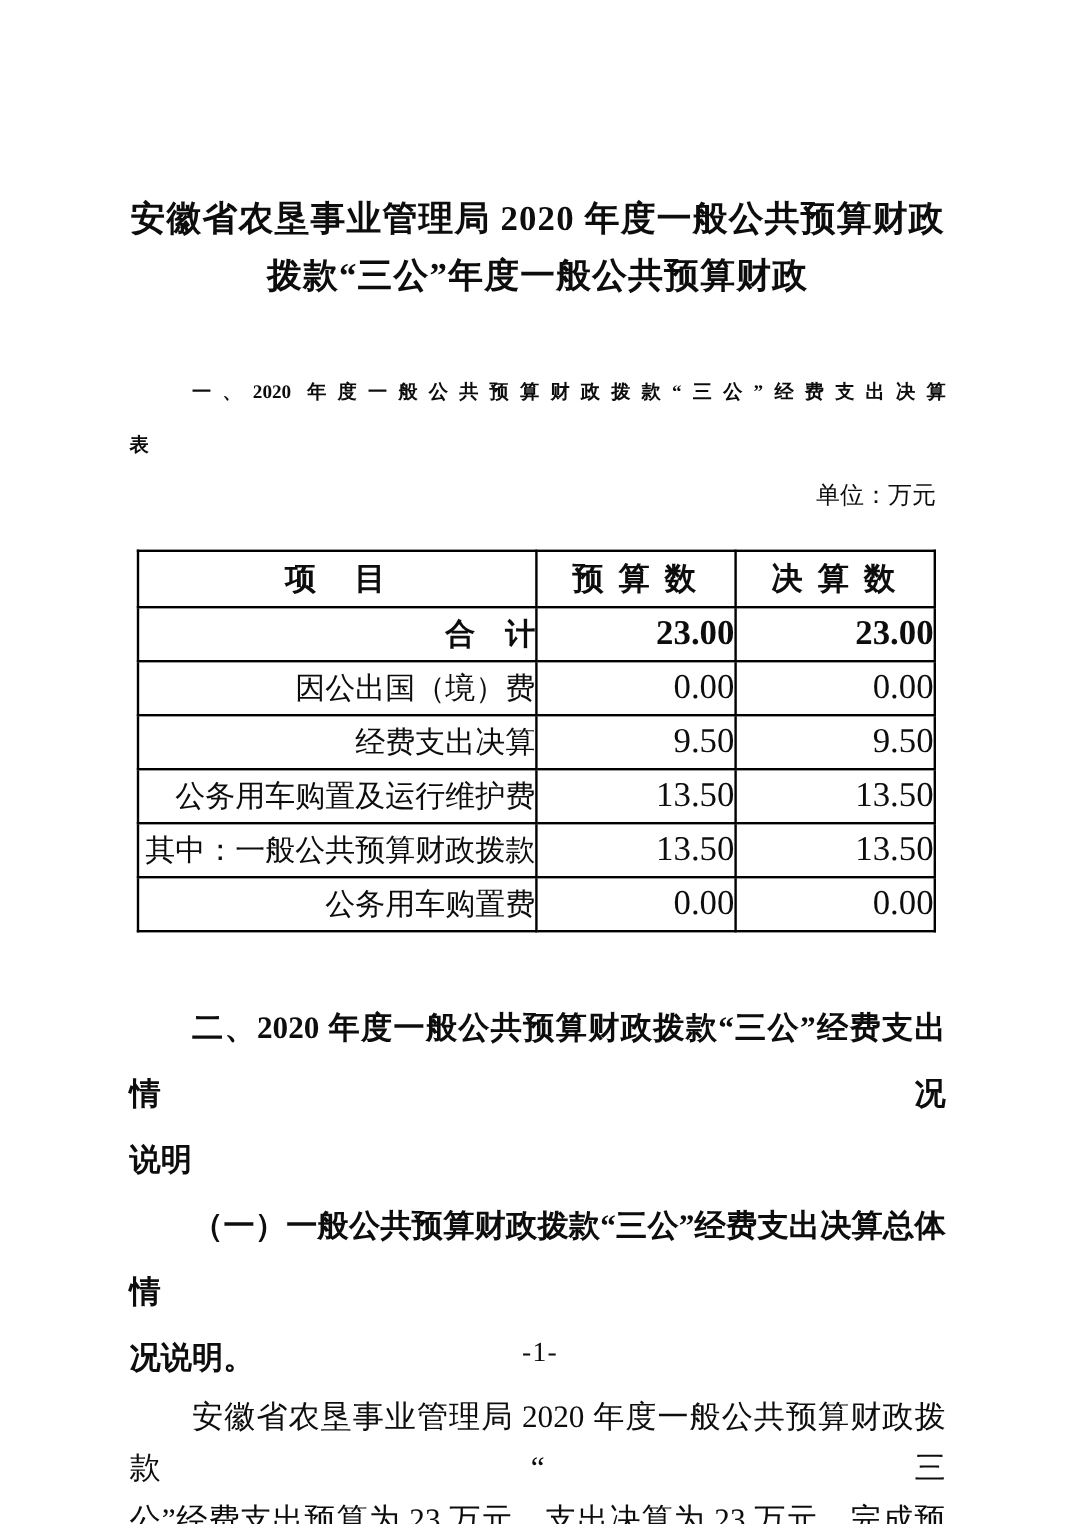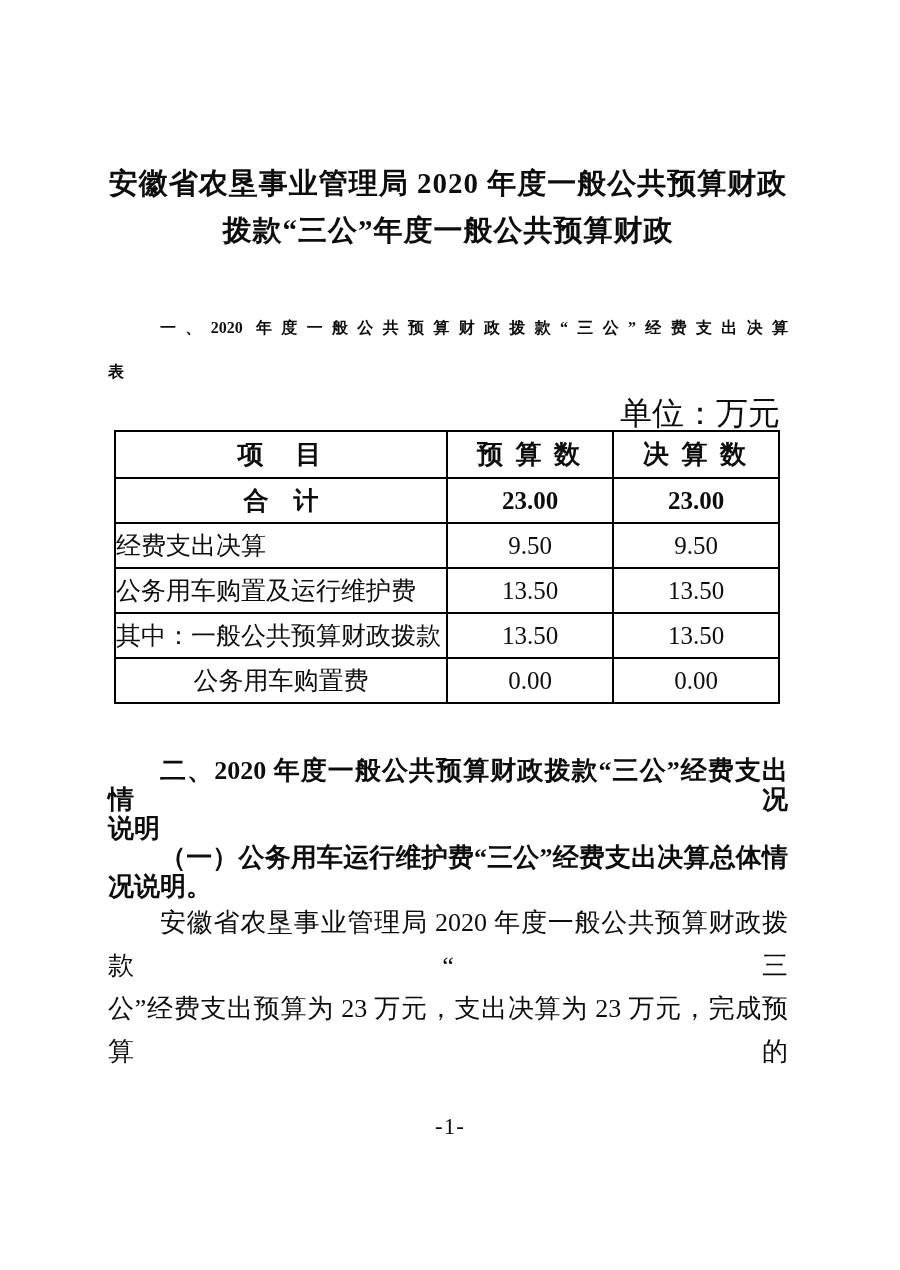--- a/index.html
+++ b/index.html
@@ -29,59 +29,61 @@
   .s1-heading {
     margin-top: 52px;
     font-weight: 700;
     font-size: 16px;
     line-height: 44px;
   }
   .indent2 { text-indent: 52px; }
   .justify-both { text-align: justify; text-align-last: justify; }
   .unit-note {
     margin-top: 2px;
-    font-size: 32px;
+    font-size: 20px;
     font-weight: 400;
     text-align: right;
     line-height: 34px;
     padding-right: 8px;
   }
   table.expense {
+    margin-top: 28px;
     margin-left: 6px;
     border-collapse: collapse;
     table-layout: fixed;
     width: 664px;
     font-size: 25px;
     padding-left: 12px;
   }
   table.expense col.c-item { width: 332px; }
   table.expense col.c-num  { width: 166px; }
   table.expense th, table.expense td {
     border: 2px solid #000;
     height: 43px;
     padding: 0;
     overflow: hidden;
     white-space: nowrap;
+    text-align: right;
   }
   table.expense th {
     height: 45px;
     font-size: 26px;
     font-weight: 700;
     letter-spacing: 3px;
     text-align: center;
   }
-  td.num { text-align: center; font-size: 25px; }
+  td.num { text-align: center; font-size: 29px; }
   tr.row-total td { font-weight: 700; }
   td.item-center { text-align: center; }
   td.item-left { text-align: left; padding-left: 8px; }
   td.item-sub { text-align: left; padding-left: 26px; }
   .s2-heading, .s2-subheading {
     font-weight: 700;
     font-size: 26px;
-    line-height: 29px;
+    line-height: 55px;
   }
   .s2-heading { margin-top: 52px; }
   .body-para {
     font-weight: 400;
     font-size: 26px;
     line-height: 43px;
   }
   .page-number {
     position: absolute;
     top: 1112px;
@@ -124,20 +126,25 @@
           <th>决 算 数</th>
         </tr>
       </thead>
       <tbody>
         <tr class="row-total">
           <td class="item-center">合　计</td>
           <td class="num">23.00</td>
           <td class="num">23.00</td>
         </tr>
         <tr>
+          <td class="item-left">因公出国（境）费</td>
+          <td class="num">0.00</td>
+          <td class="num">0.00</td>
+        </tr>
+        <tr>
           <td class="item-left">经费支出决算</td>
           <td class="num">9.50</td>
           <td class="num">9.50</td>
         </tr>
         <tr>
           <td class="item-left">公务用车购置及运行维护费</td>
           <td class="num">13.50</td>
           <td class="num">13.50</td>
         </tr>
         <tr>
@@ -152,21 +159,21 @@
         </tr>
       </tbody>
     </table>
 
     <div class="s2-heading">
       <div class="indent2 justify-both">二、2020 年度一般公共预算财政拨款“三公”经费支出情况</div>
       <div>说明</div>
     </div>
 
     <div class="s2-subheading">
-      <div class="indent2 justify-both">（一）公务用车运行维护费“三公”经费支出决算总体情</div>
+      <div class="indent2 justify-both">（一）一般公共预算财政拨款“三公”经费支出决算总体情</div>
       <div>况说明。</div>
     </div>
 
     <div class="body-para">
       <div class="indent2 justify-both">安徽省农垦事业管理局 2020 年度一般公共预算财政拨款“三</div>
       <div class="justify-both">公”经费支出预算为 23 万元，支出决算为 23 万元，完成预算的</div>
 
     </div>
 
   </div>

